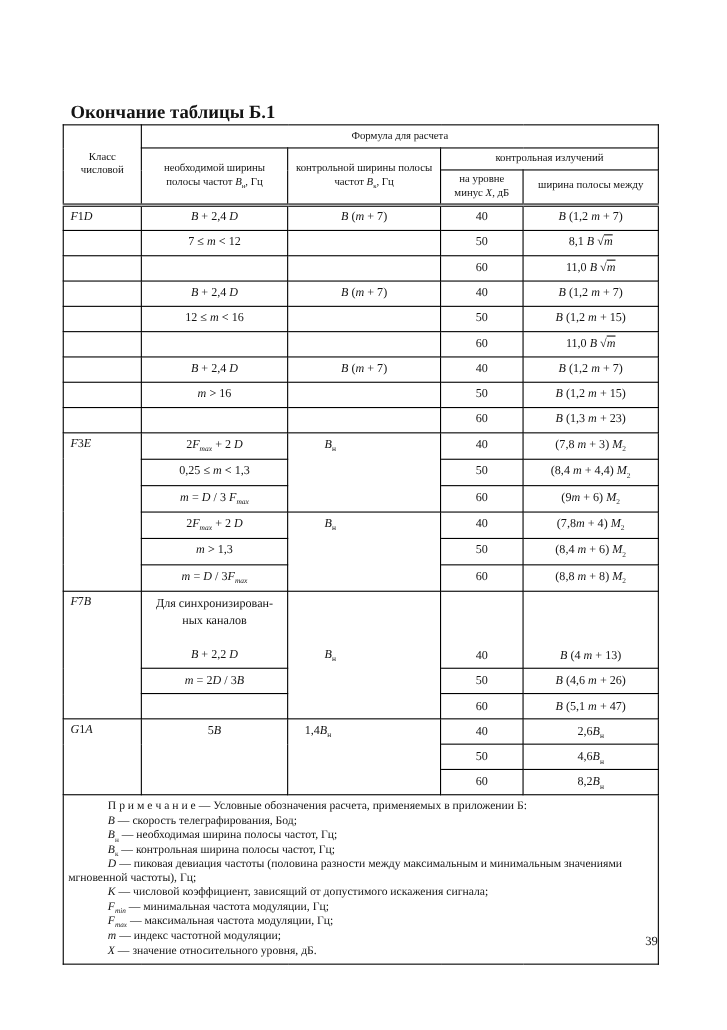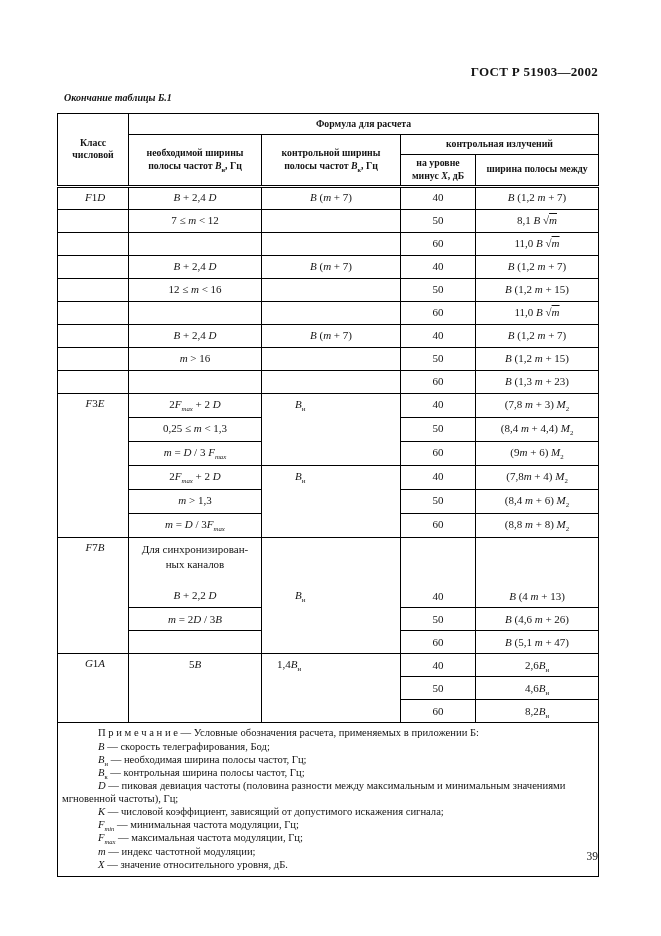--- a/index.html
+++ b/index.html
@@ -8,40 +8,40 @@
     position: relative; width: 661px; height: 936px; background: #fff;
     font-family: "Liberation Serif", "DejaVu Serif", serif; color: #141414;
     overflow: hidden;
   }
   .gost {
     position: absolute; top: 64px; left: 57px; width: 541px;
     text-align: right; font-weight: bold; font-size: 13px; letter-spacing: .3px;
   }
   .caption {
     position: absolute; top: 92px; left: 64px;
-    font-style: italic; font-weight: bold; font-size: 10px;
+    font-weight: bold; font-size: 17px;
   }
   table.main {
     position: absolute; top: 113px; left: 57px; width: 542px;
     border-collapse: collapse; table-layout: fixed; border: 1.5px solid #000;
   }
   th, td { border: 1px solid #000; }
   thead th {
-    font-weight: bold; font-size: 9.8px; line-height: 1.32;
+    font-weight: normal; font-size: 9.8px; line-height: 1.32;
     text-align: center; vertical-align: middle; padding: 2px 4px;
   }
   th.fr { height: 21px; }
   th.ob { height: 20px; }
   th.lv { height: 26px; }
   .dbl { border-bottom: 3px double #000; }
   tbody td {
     font-size: 11px; text-align: center; vertical-align: middle;
     height: 23px; padding: 1px 3px; line-height: 1.25;
   }
-  td.lbl { text-align: center; vertical-align: top; padding: 3px 2px 2px 6px; }
+  td.lbl { text-align: left; vertical-align: top; padding: 3px 2px 2px 6px; }
   td.vt  { vertical-align: top; padding-top: 4px; }
   td.vb  { vertical-align: bottom; padding-bottom: 4px; }
   td.pre { white-space: pre-line; line-height: 1.4; vertical-align: top; padding: 4px 2px; }
   td.bn  { text-align: left; padding-left: 33px; }
   td.bn2 { text-align: left; padding-left: 15px; }
   td.note {
     text-align: left; vertical-align: top; font-size: 10.6px;
     line-height: 1.24; padding: 3px 6px 5px 4px;
   }
   td.note p { margin: 0; text-indent: 36px; }
@@ -51,21 +51,20 @@
   .pageno {
     position: absolute; top: 850px; left: 57px; width: 541px;
     text-align: right; font-size: 11.5px;
   }
 </style>
 </head>
 <body>
 
 <div class="page">
 
-  <div class="gost">ГОСТ Р 51903—2002</div>
   <div class="caption">Окончание таблицы Б.1</div>
 
   <table class="main">
     <colgroup>
       <col style="width:71px">
         <col style="width:133px">
         <col style="width:139px">
         <col style="width:75px">
         <col style="width:123px">
     </colgroup>

